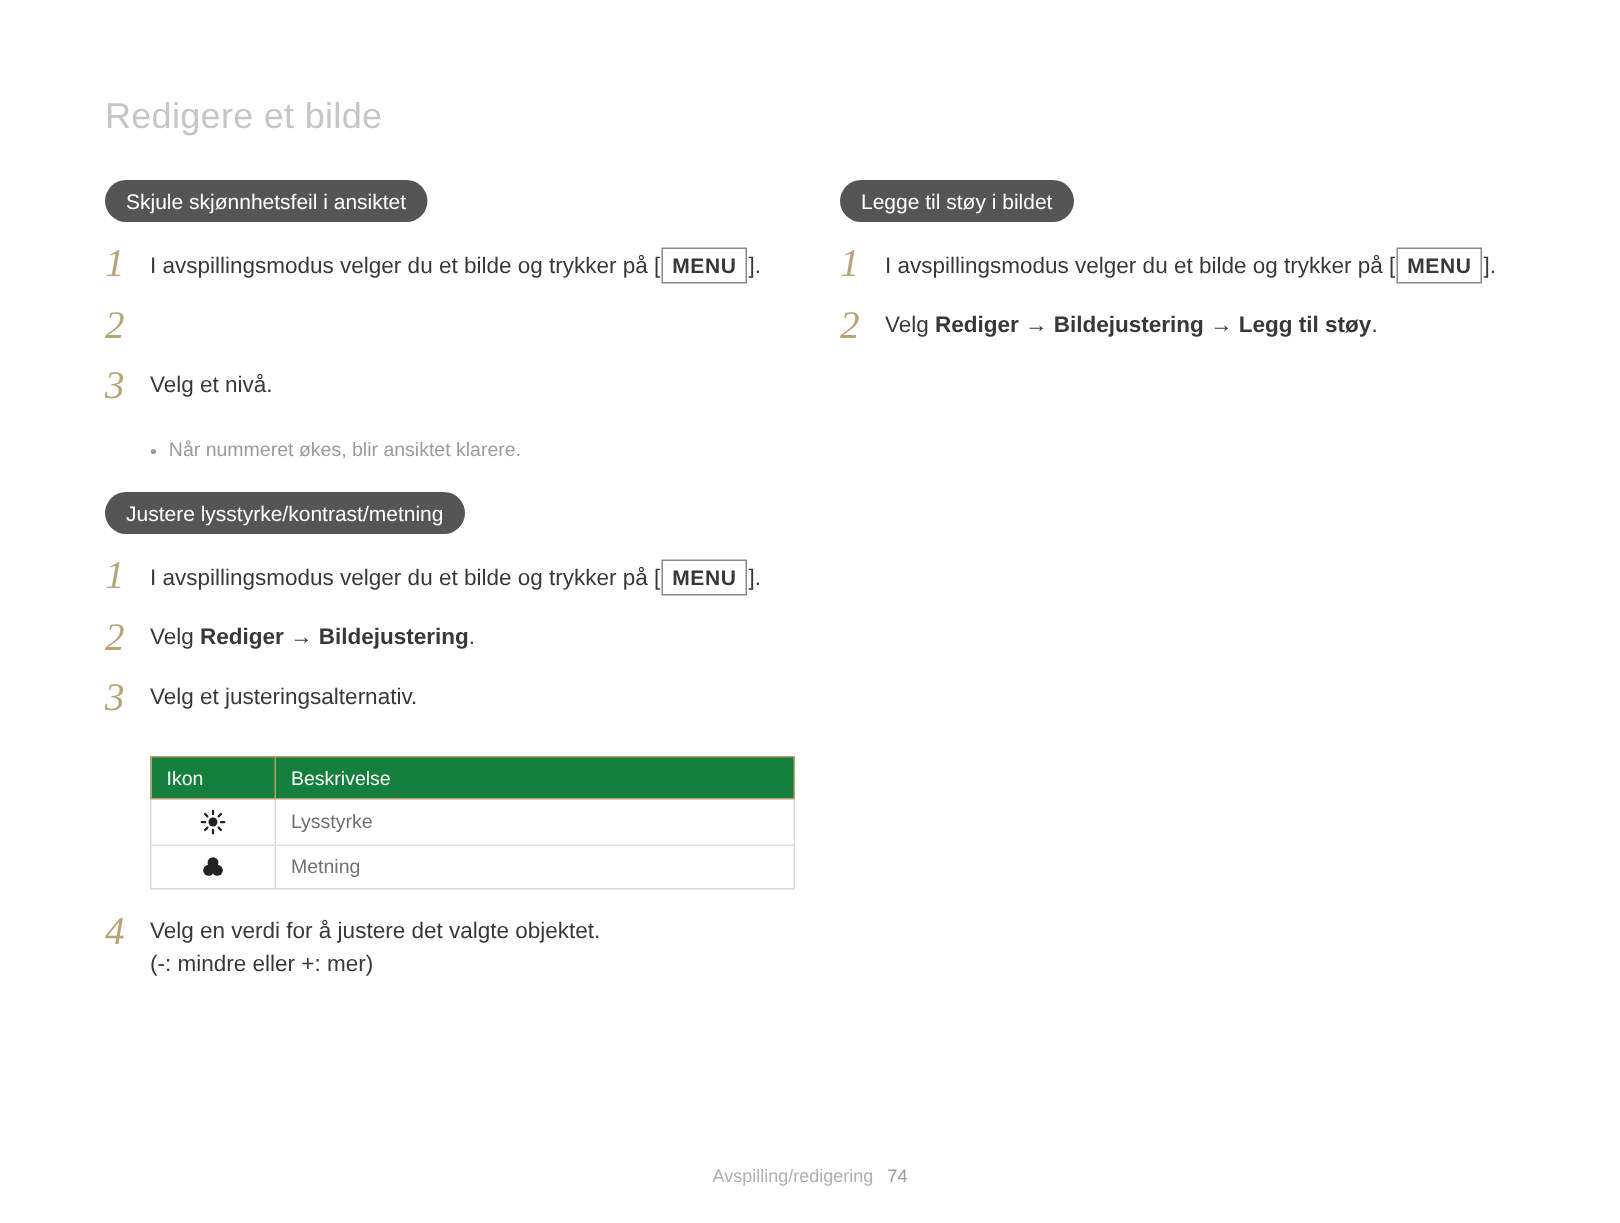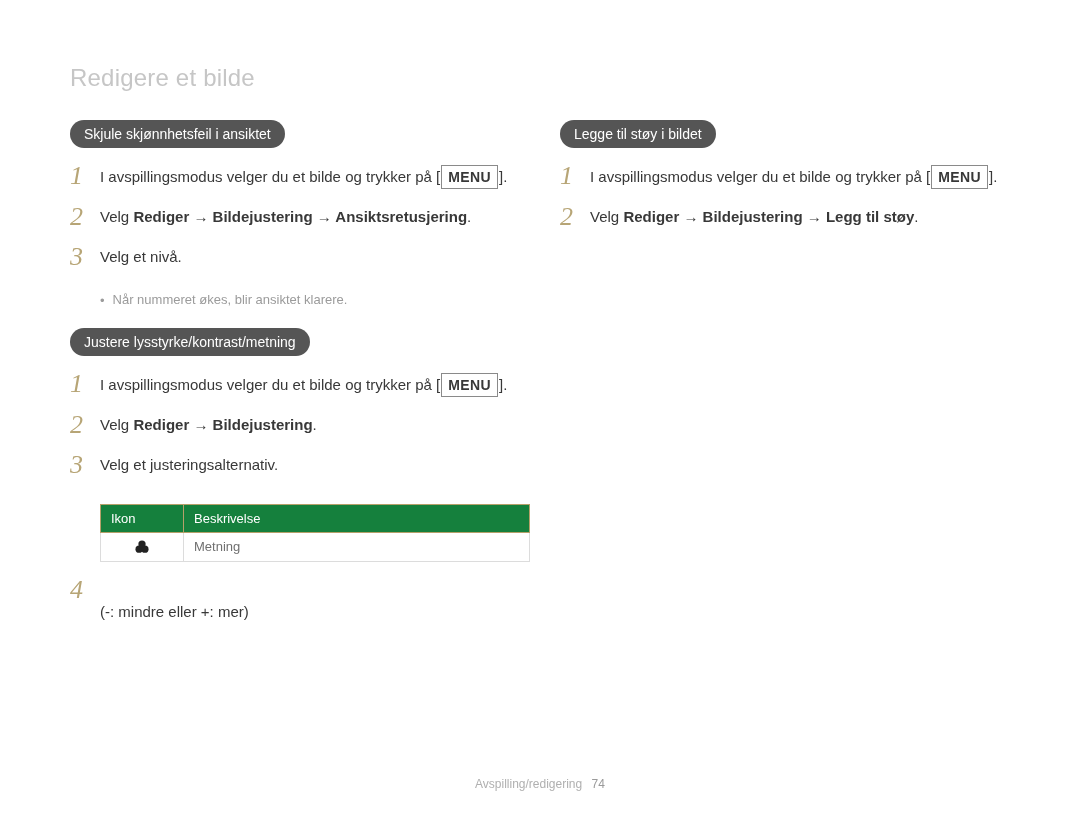--- a/index.html
+++ b/index.html
@@ -154,23 +154,20 @@
       <ol class="steps">
         <li class="step">
           <span class="step-num">1</span>
           <span class="step-body">
             <span>I avspillingsmodus velger du et bilde og trykker på</span>
             [<span class="menu-box">MENU</span>].
           </span>
         </li>
         <li class="step">
           <span class="step-num">2</span>
-          <span class="step-body">
-            <span>Velg </span><span class="bold">Rediger → Bildejustering → Ansiktsretusjering</span><span>.</span>
-          </span>
         </li>
         <li class="step">
           <span class="step-num">3</span>
           <span class="step-body">Velg et nivå.</span>
         </li>
       </ol>
       <div class="note">
         <div class="note-row">
           <span>Når nummeret økes, blir ansiktet klarere.</span>
         </div>
@@ -199,37 +196,55 @@
       </ol>
 
       <table class="icon-table">
         <thead>
           <tr>
             <th class="icon-col">Ikon</th>
             <th>Beskrivelse</th>
           </tr>
         </thead>
         <tbody>
+          <tr>
+            <td class="icon-cell">
+              <svg width="18" height="18" viewBox="0 0 24 24">
+                  <g fill="none" stroke="#222" stroke-width="2" stroke-linecap="round">
+                    <circle cx="12" cy="12" r="4" fill="#222" stroke="none"></circle>
+                    <line x1="12" y1="2" x2="12" y2="5"></line>
+                    <line x1="12" y1="19" x2="12" y2="22"></line>
+                    <line x1="2" y1="12" x2="5" y2="12"></line>
+                    <line x1="19" y1="12" x2="22" y2="12"></line>
+                    <line x1="4.9" y1="4.9" x2="7" y2="7"></line>
+                    <line x1="17" y1="17" x2="19.1" y2="19.1"></line>
+                    <line x1="4.9" y1="19.1" x2="7" y2="17"></line>
+                    <line x1="17" y1="7" x2="19.1" y2="4.9"></line>
+                  </g>
+                </svg>
+            </td>
+            <td>Lysstyrke</td>
+          </tr>
           <tr>
             <td class="icon-cell">
               <svg width="18" height="16" viewBox="0 0 24 22">
                   <circle cx="8" cy="14" r="5" fill="#222"></circle>
                   <circle cx="16" cy="14" r="5" fill="#222"></circle>
                   <circle cx="12" cy="7" r="5" fill="#222"></circle>
                 </svg>
             </td>
             <td>Metning</td>
           </tr>
         </tbody>
       </table>
 
       <div class="step">
         <span class="step-num">4</span>
         <span class="step-body">
-          <br>
+          <span>Velg en verdi for å justere det valgte objektet.</span><br>
           <span>(-: mindre eller +: mer)</span>
         </span>
       </div>
     </div>
 
     <div class="col">
       <div class="pill">Legge til støy i bildet</div>
       <ol class="steps">
         <li class="step">
           <span class="step-num">1</span>

